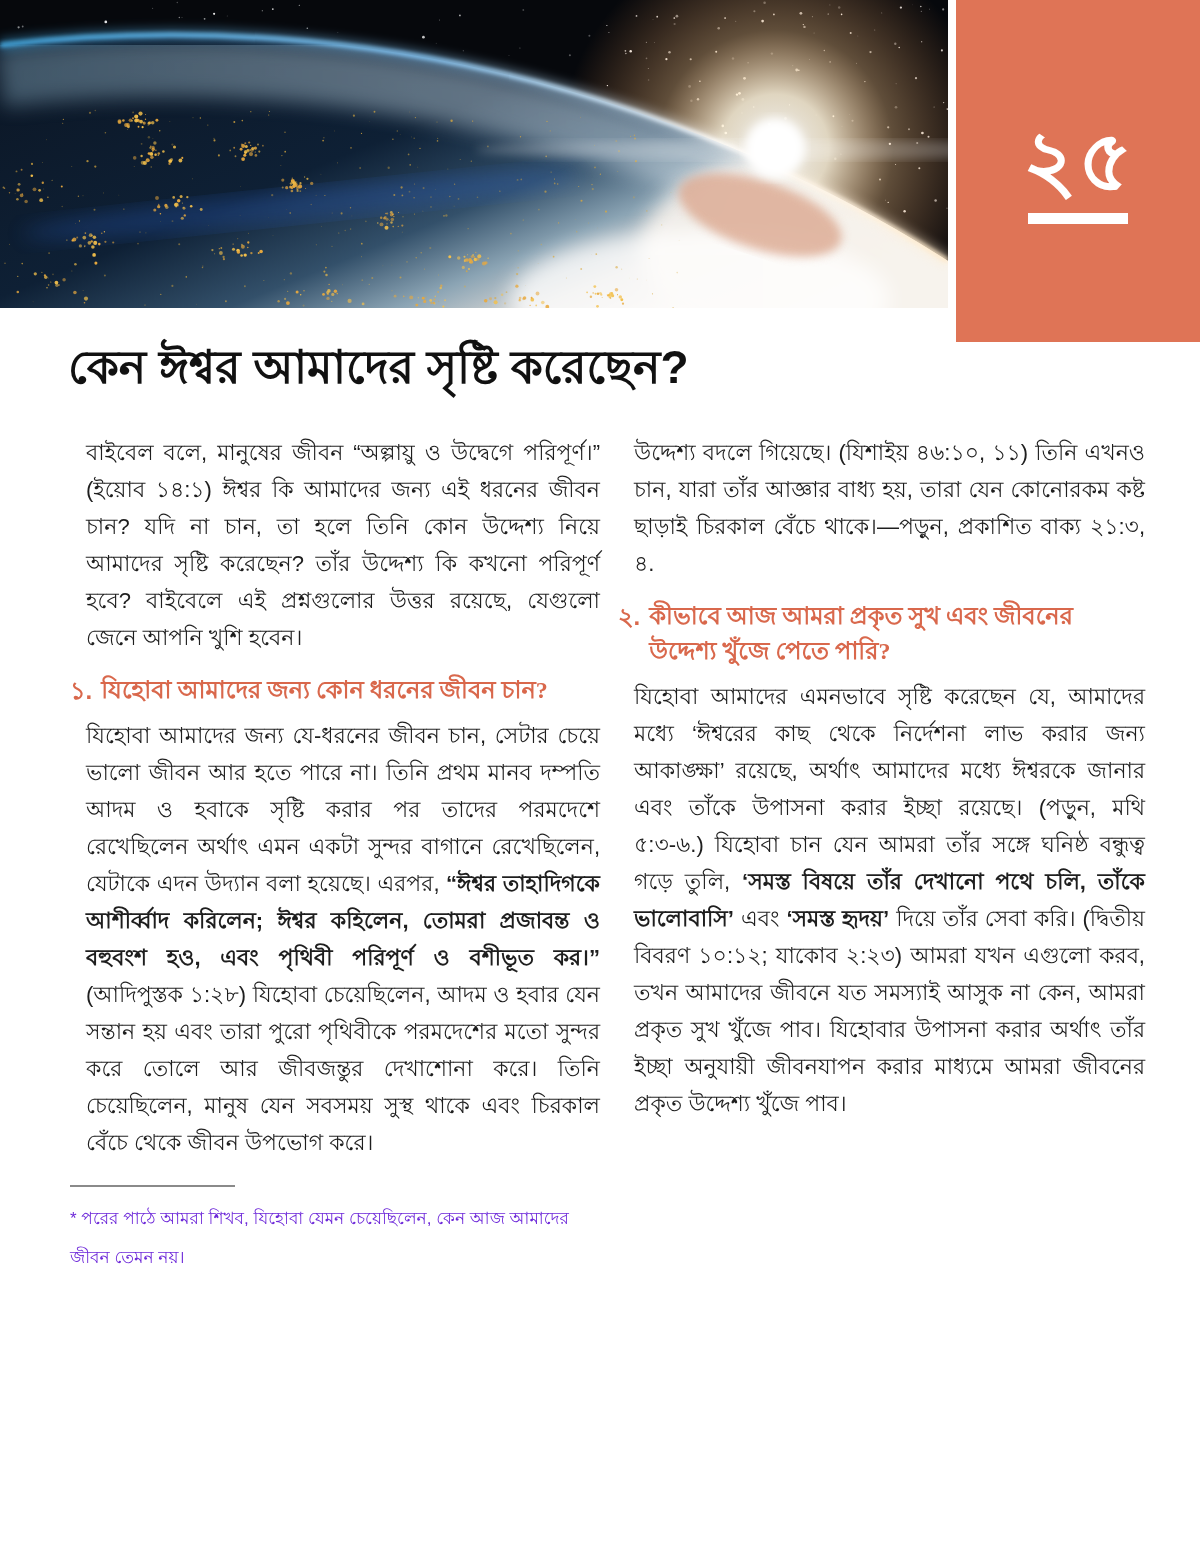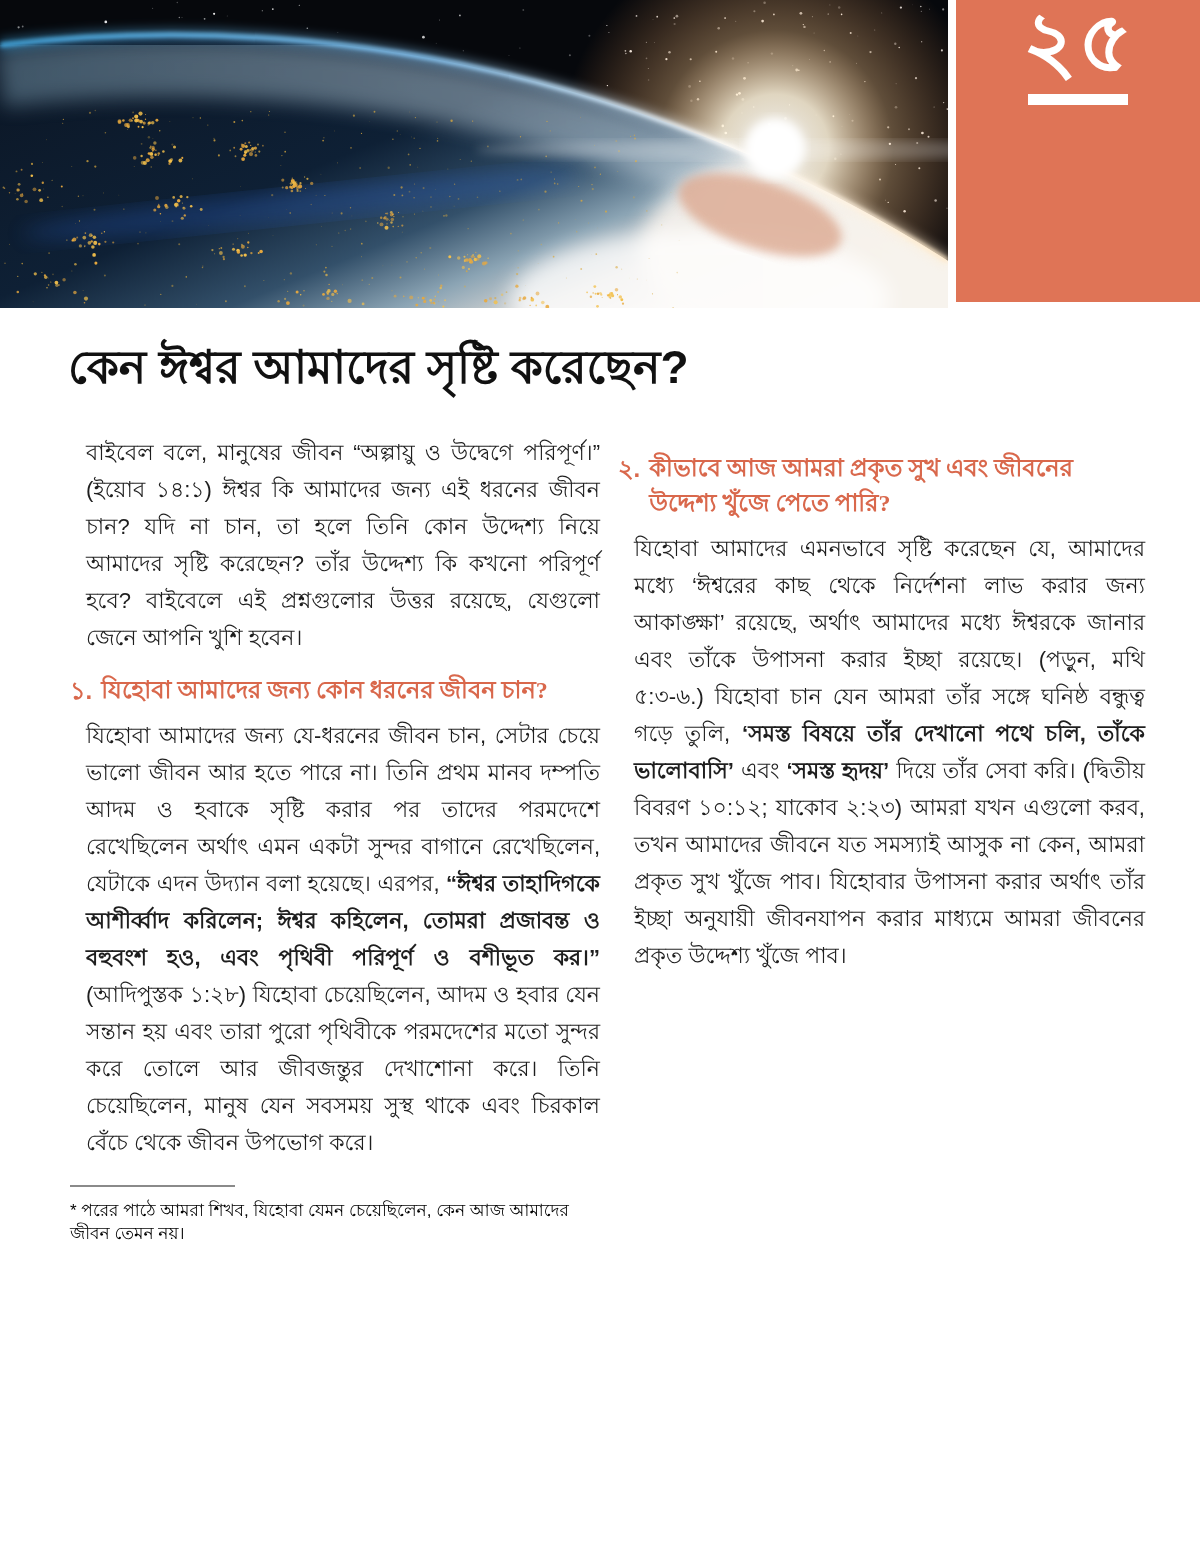--- a/index.html
+++ b/index.html
@@ -21,24 +21,24 @@
   .hero { position:relative; width:1200px; height:308px; }
   .hero-photo {
     position:absolute; left:0; top:0;
     width:948px; height:308px;
     overflow:hidden;
     background:#06080c;
   }
   .hero-photo svg { display:block; width:948px; height:308px; }
   .page-badge {
     position:absolute; top:0; right:0;
-    width:244px; height:302px;
+    width:244px; height:342px;
     background:var(--accent, #DF7456);
     display:flex; flex-direction:column;
-    align-items:center; justify-content:flex-start;
+    align-items:center; justify-content:center;
   }
   .badge-number {
     color:#ffffff;
     font-size:84px;
     font-weight:700;
     line-height:1;
     letter-spacing:1px;
   }
   .badge-rule {
     width:100px; height:11px;
@@ -97,22 +97,22 @@
 
   
   .footnote-block { margin-top:24px; }
   .footnote-rule {
     width:165px; height:2px;
     background:#8a8a8a;
     margin-bottom:12px;
   }
   p.footnote {
     font-size:17px;
-    line-height:23px;
-    color:#000000;
+    line-height:39px;
+    color:#6d28d9;
     margin:0;
   }
 </style>
 </head>
 <body>
 
 <div class="page" style="--accent: #DF7456; --heading: #D9684C;">
 
   <header class="hero">
     <div class="hero-photo">
@@ -923,20 +923,21 @@
 
       <p class="body"><span>যিহোবা আমাদের জন্য যে-ধরনের জীবন চান, সেটার চেয়ে ভালো জীবন আর হতে পারে না। তিনি প্রথম মানব দম্পতি আদম ও হবাকে সৃষ্টি করার পর তাদের পরমদেশে রেখেছিলেন অর্থাৎ এমন একটা সুন্দর বাগানে রেখেছিলেন, যেটাকে এদন উদ্যান বলা হয়েছে। এরপর, </span><span class="seg-b">“ঈশ্বর তাহাদিগকে আশীর্ব্বাদ করিলেন; ঈশ্বর কহিলেন, তোমরা প্রজাবন্ত ও বহুবংশ হও, এবং পৃথিবী পরিপূর্ণ ও বশীভূত কর।”</span><span> (আদিপুস্তক ১:২৮) যিহোবা চেয়েছিলেন, আদম ও হবার যেন সন্তান হয় এবং তারা পুরো পৃথিবীকে পরমদেশের মতো সুন্দর করে তোলে আর জীবজন্তুর দেখাশোনা করে। তিনি চেয়েছিলেন, মানুষ যেন সবসময় সুস্থ থাকে এবং চিরকাল বেঁচে থেকে জীবন উপভোগ করে।</span></p>
 
       <div class="footnote-block">
         <div class="footnote-rule"></div>
         <p class="footnote"><span>*</span> <span>পরের পাঠে আমরা শিখব, যিহোবা যেমন চেয়েছিলেন, কেন আজ আমাদের জীবন তেমন নয়।</span></p>
       </div>
     </section>
 
     <section class="col col-right">
+      <p class="body"><span>উদ্দেশ্য বদলে গিয়েছে। (যিশাইয় ৪৬:১০, ১১) তিনি এখনও চান, যারা তাঁর আজ্ঞার বাধ্য হয়, তারা যেন কোনোরকম কষ্ট ছাড়াই চিরকাল বেঁচে থাকে।—পড়ুন, প্রকাশিত বাক্য ২১:৩, ৪.</span></p>
 
       <h2 class="question">
         <span class="q-num">২.</span>
         <span class="q-text">কীভাবে আজ আমরা প্রকৃত সুখ এবং জীবনের উদ্দেশ্য খুঁজে পেতে পারি?</span>
       </h2>
 
       <p class="body"><span>যিহোবা আমাদের এমনভাবে সৃষ্টি করেছেন যে, আমাদের মধ্যে ‘ঈশ্বরের কাছ থেকে নির্দেশনা লাভ করার জন্য আকাঙ্ক্ষা’ রয়েছে, অর্থাৎ আমাদের মধ্যে ঈশ্বরকে জানার এবং তাঁকে উপাসনা করার ইচ্ছা রয়েছে। (পড়ুন, মথি ৫:৩-৬.) যিহোবা চান যেন আমরা তাঁর সঙ্গে ঘনিষ্ঠ বন্ধুত্ব গড়ে তুলি, </span><span class="seg-b">‘সমস্ত বিষয়ে তাঁর দেখানো পথে চলি, তাঁকে ভালোবাসি’</span><span> এবং </span><span class="seg-b">‘সমস্ত হৃদয়’</span><span> দিয়ে তাঁর সেবা করি। (দ্বিতীয় বিবরণ ১০:১২; যাকোব ২:২৩) আমরা যখন এগুলো করব, তখন আমাদের জীবনে যত সমস্যাই আসুক না কেন, আমরা প্রকৃত সুখ খুঁজে পাব। যিহোবার উপাসনা করার অর্থাৎ তাঁর ইচ্ছা অনুযায়ী জীবনযাপন করার মাধ্যমে আমরা জীবনের প্রকৃত উদ্দেশ্য খুঁজে পাব।</span></p>
     </section>
 
   </main>

